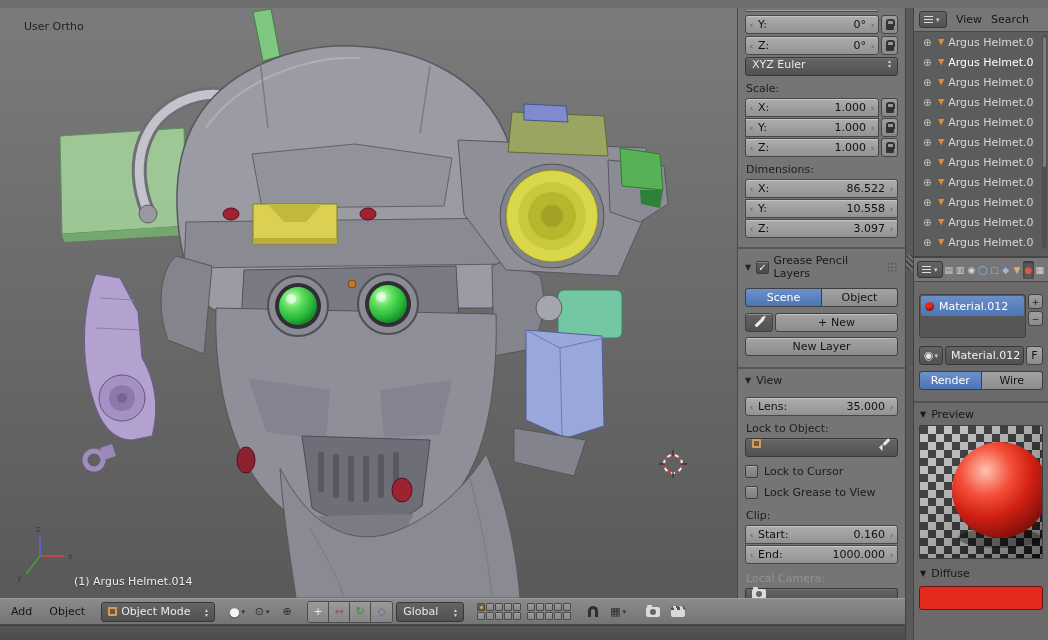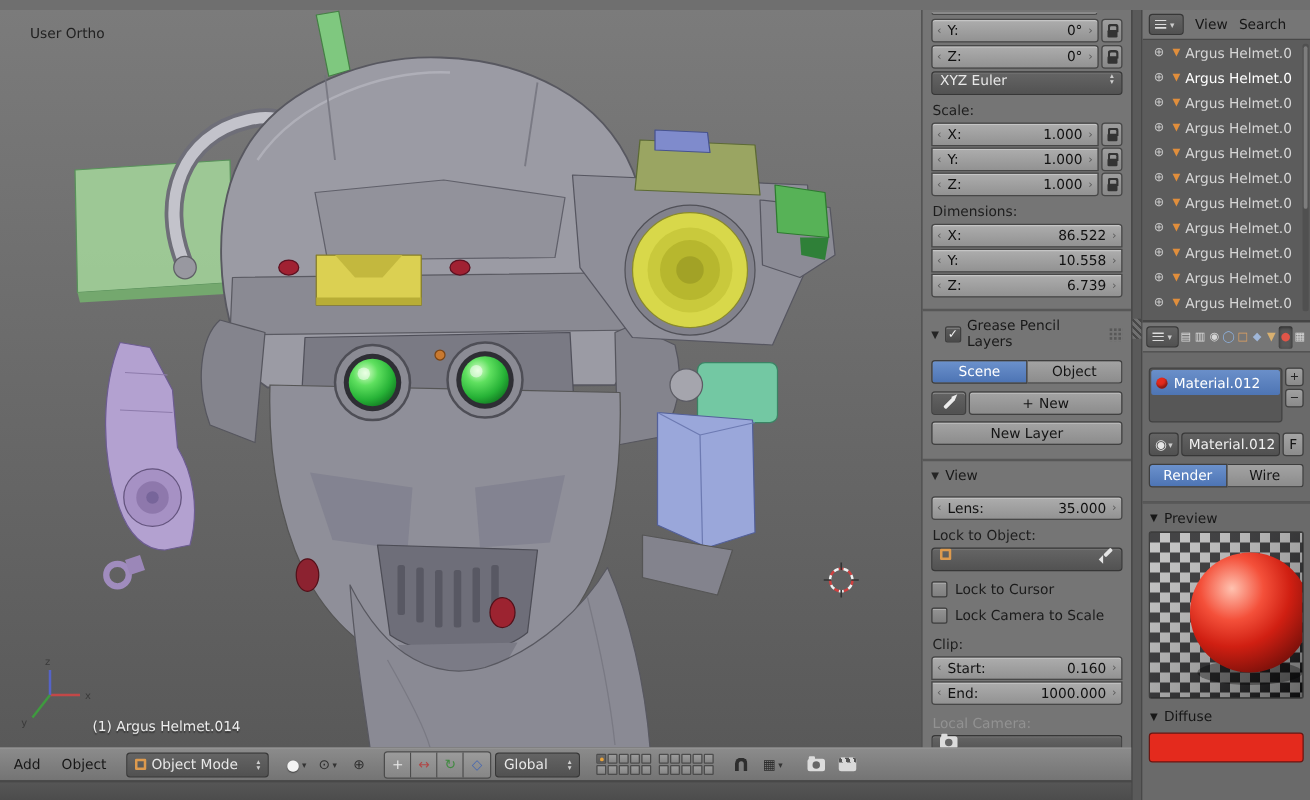--- a/index.html
+++ b/index.html
@@ -368,21 +368,21 @@
           <span class="ar">‹</span>
           <span class="l">Y:</span>
           <span class="v">10.558</span>
           <span class="ar">›</span>
         </div>
       </div>
       <div class="rowl b">
         <div class="fld fldud">
           <span class="ar">‹</span>
           <span class="l">Z:</span>
-          <span class="v">6.739</span>
+          <span class="v">3.097</span>
           <span class="ar">›</span>
         </div>
       </div>
     </div>
 
     <div class="sep"></div>
     <div class="phead">
       <span class="tri">▼</span>
       <span class="cb checked">
           <span>✓</span>
@@ -428,21 +428,21 @@
       <span class="grow"></span>
       <span class="eyedrop"></span>
     </div>
 
     <div class="cbrow">
       <span class="cb"></span>
       <span>Lock to Cursor</span>
     </div>
     <div class="cbrow">
       <span class="cb"></span>
-      <span>Lock Camera to Scale</span>
+      <span>Lock Grease to View</span>
     </div>
 
     <div class="plabel" style="margin-top:10px">Clip:</div>
     <div class="stack" style="margin-top:2px">
       <div class="rowl t">
         <div class="fld fldud">
           <span class="ar">‹</span>
           <span class="l">Start:</span>
           <span class="v">0.160</span>
           <span class="ar">›</span>

